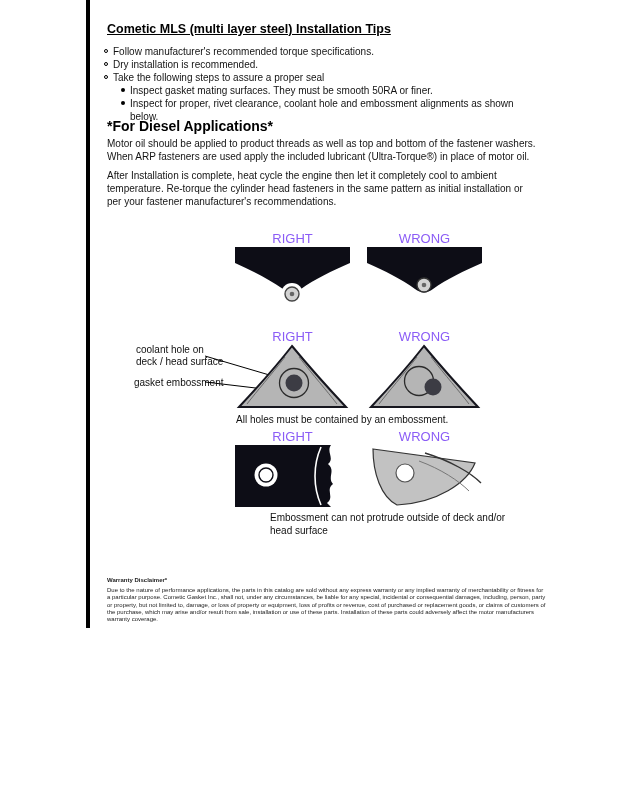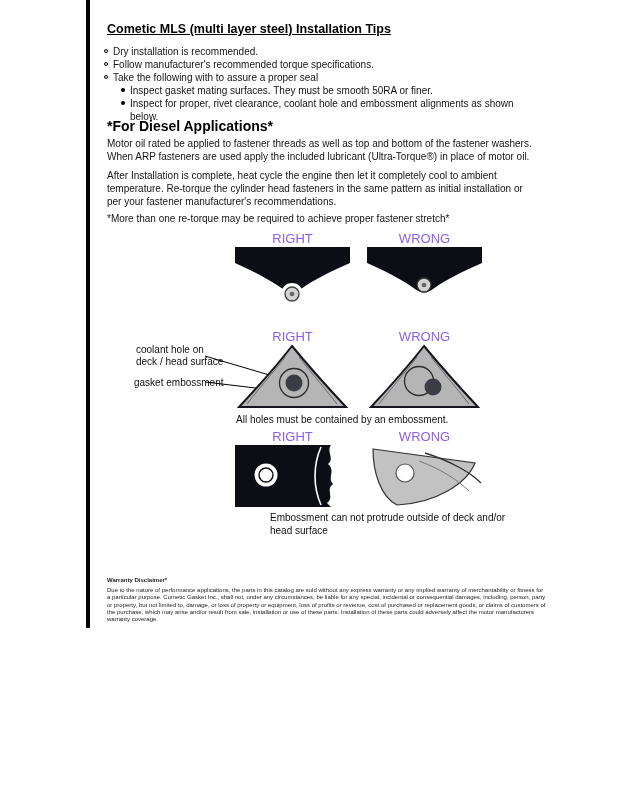--- a/index.html
+++ b/index.html
@@ -45,44 +45,43 @@
 <body>
 
 <div class="page">
   <div class="leftbar"></div>
 
   <h1 class="title">Cometic MLS (multi layer steel) Installation Tips</h1>
 
   <div class="bullets">
     <div class="b-row">
       <span class="o-bullet"></span>
+      <span>Follow manufacturer's recommended torque specifications.</span>
+    </div>
+    <div class="b-row">
+      <span class="o-bullet"></span>
       <span>Dry installation is recommended.</span>
     </div>
     <div class="b-row">
       <span class="o-bullet"></span>
-      <span>Follow manufacturer's recommended torque specifications.</span>
-    </div>
-    <div class="b-row">
-      <span class="o-bullet"></span>
-      <span>Take the following with to assure a proper seal</span>
+      <span>Take the following steps to assure a proper seal</span>
     </div>
     <div class="b-row sub">
       <span class="f-bullet"></span>
       <span>Inspect gasket mating surfaces.  They must be smooth 50RA or finer.</span>
     </div>
     <div class="b-row sub">
       <span class="f-bullet"></span>
       <span>Inspect for proper, rivet clearance, coolant hole and embossment alignments as shown below.</span>
     </div>
   </div>
 
   <div class="diesel-head">*For Diesel Applications*</div>
-  <div class="para p1">Motor oil rated be applied to fastener threads as well as top and bottom of the fastener washers. When ARP fasteners are used apply the included lubricant (Ultra-Torque®) in place of motor oil.</div>
+  <div class="para p1">Motor oil should be applied to product threads as well as top and bottom of the fastener washers. When ARP fasteners are used apply the included lubricant (Ultra-Torque®) in place of motor oil.</div>
   <div class="para p2">After Installation is complete, heat cycle the engine then let it completely cool to ambient temperature. Re-torque the cylinder head fasteners in the same pattern as initial installation or per your fastener manufacturer's recommendations.</div>
-  <div class="para p3">*More than one re-torque may be required to achieve proper fastener stretch*</div>
 
   <div class="dg-label" style="left:235px; top:231px;">RIGHT</div>
   <div class="dg-label" style="left:367px; top:231px;">WRONG</div>
 
   <svg class="dg-img" style="left:235px; top:247px;" width="115" height="62" viewBox="0 0 115 62">
     <rect width="115" height="62" fill="#ffffff"></rect>
     <path d="M0,0 H115 V16 C97,24 80,32 66,42 C60,46.5 54,46.5 48,42 C34,32 18,24 0,16 Z" fill="#0d0d16"></path>
     <circle cx="57" cy="47" r="11" fill="#ffffff"></circle>
     <circle cx="57" cy="47" r="7" fill="#d2d2d2" stroke="#444" stroke-width="1.4"></circle>
     <circle cx="57" cy="47" r="2.3" fill="#666"></circle>

